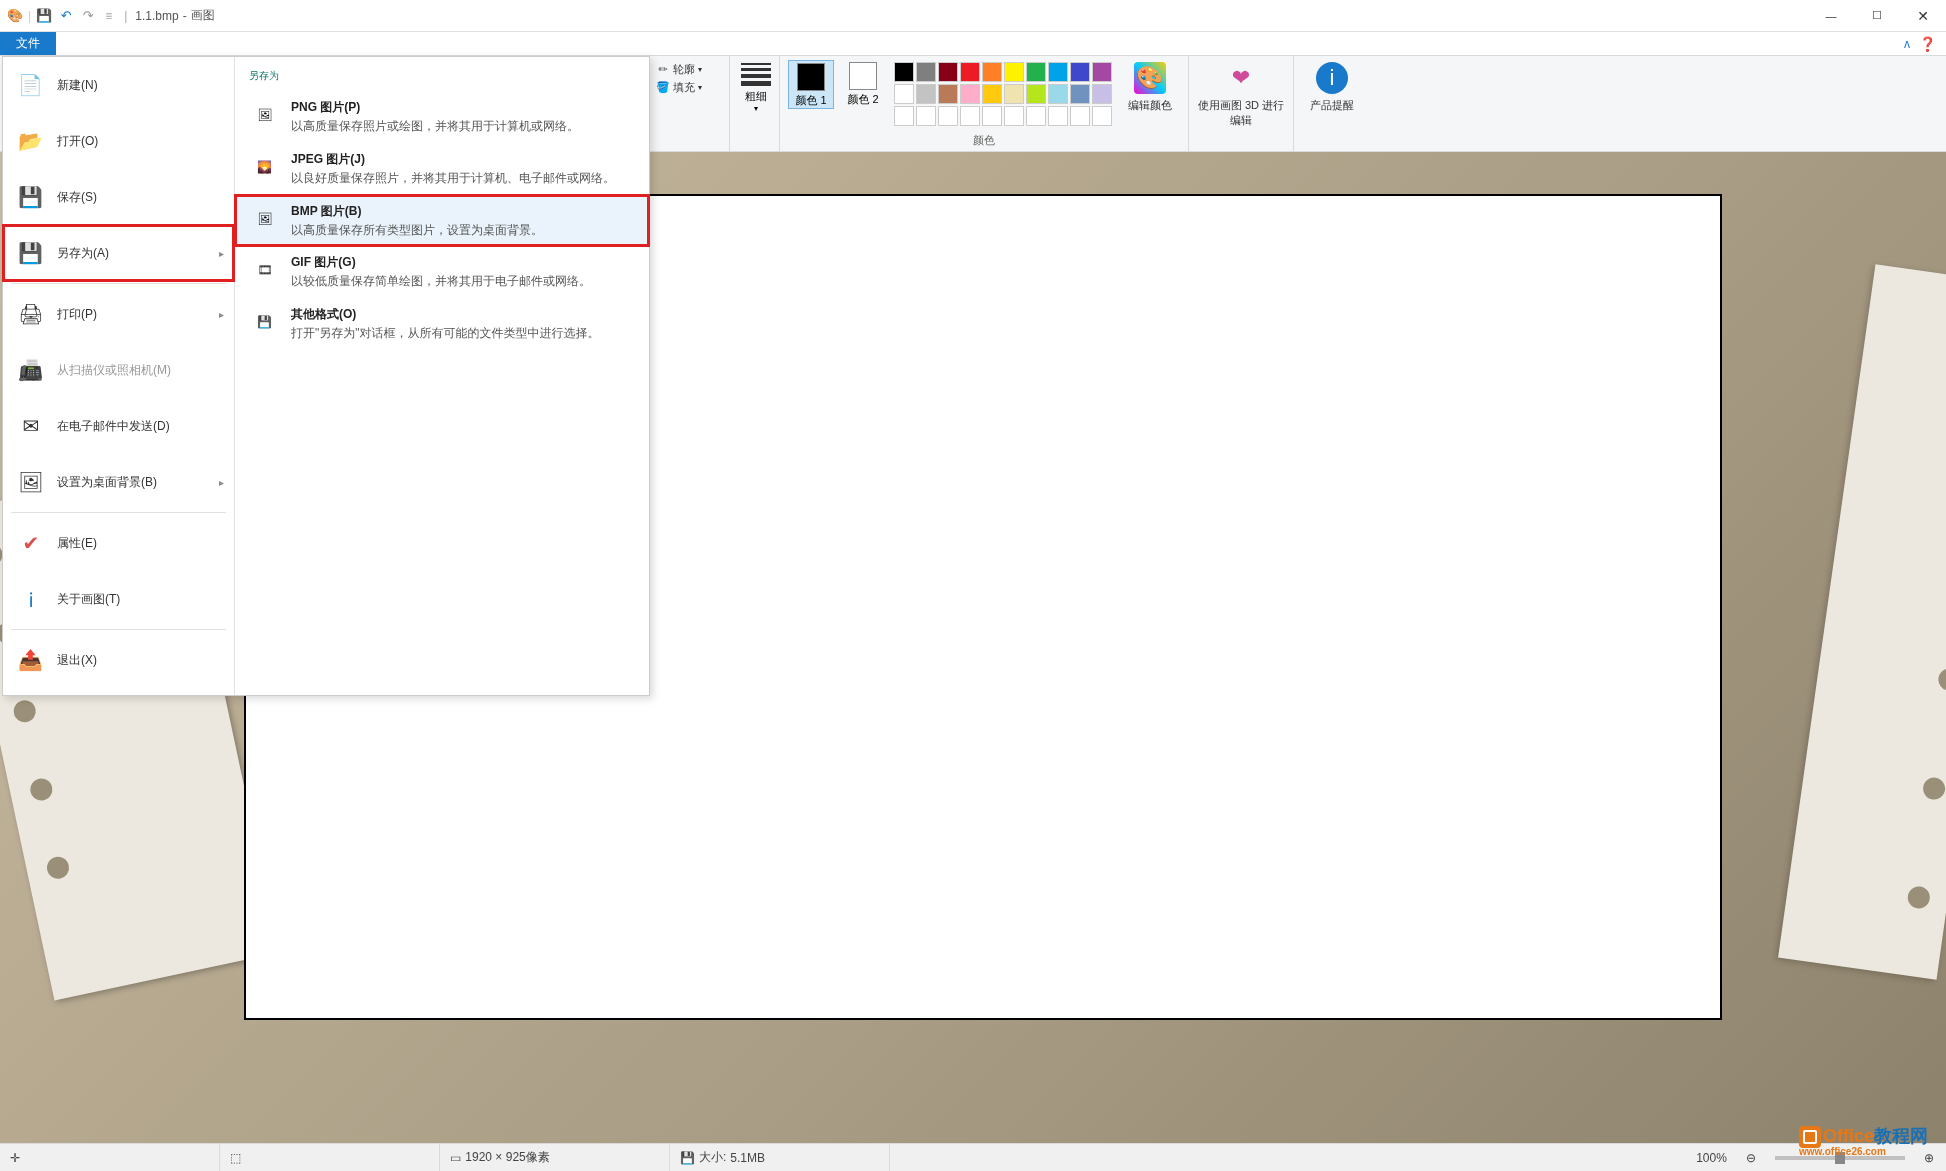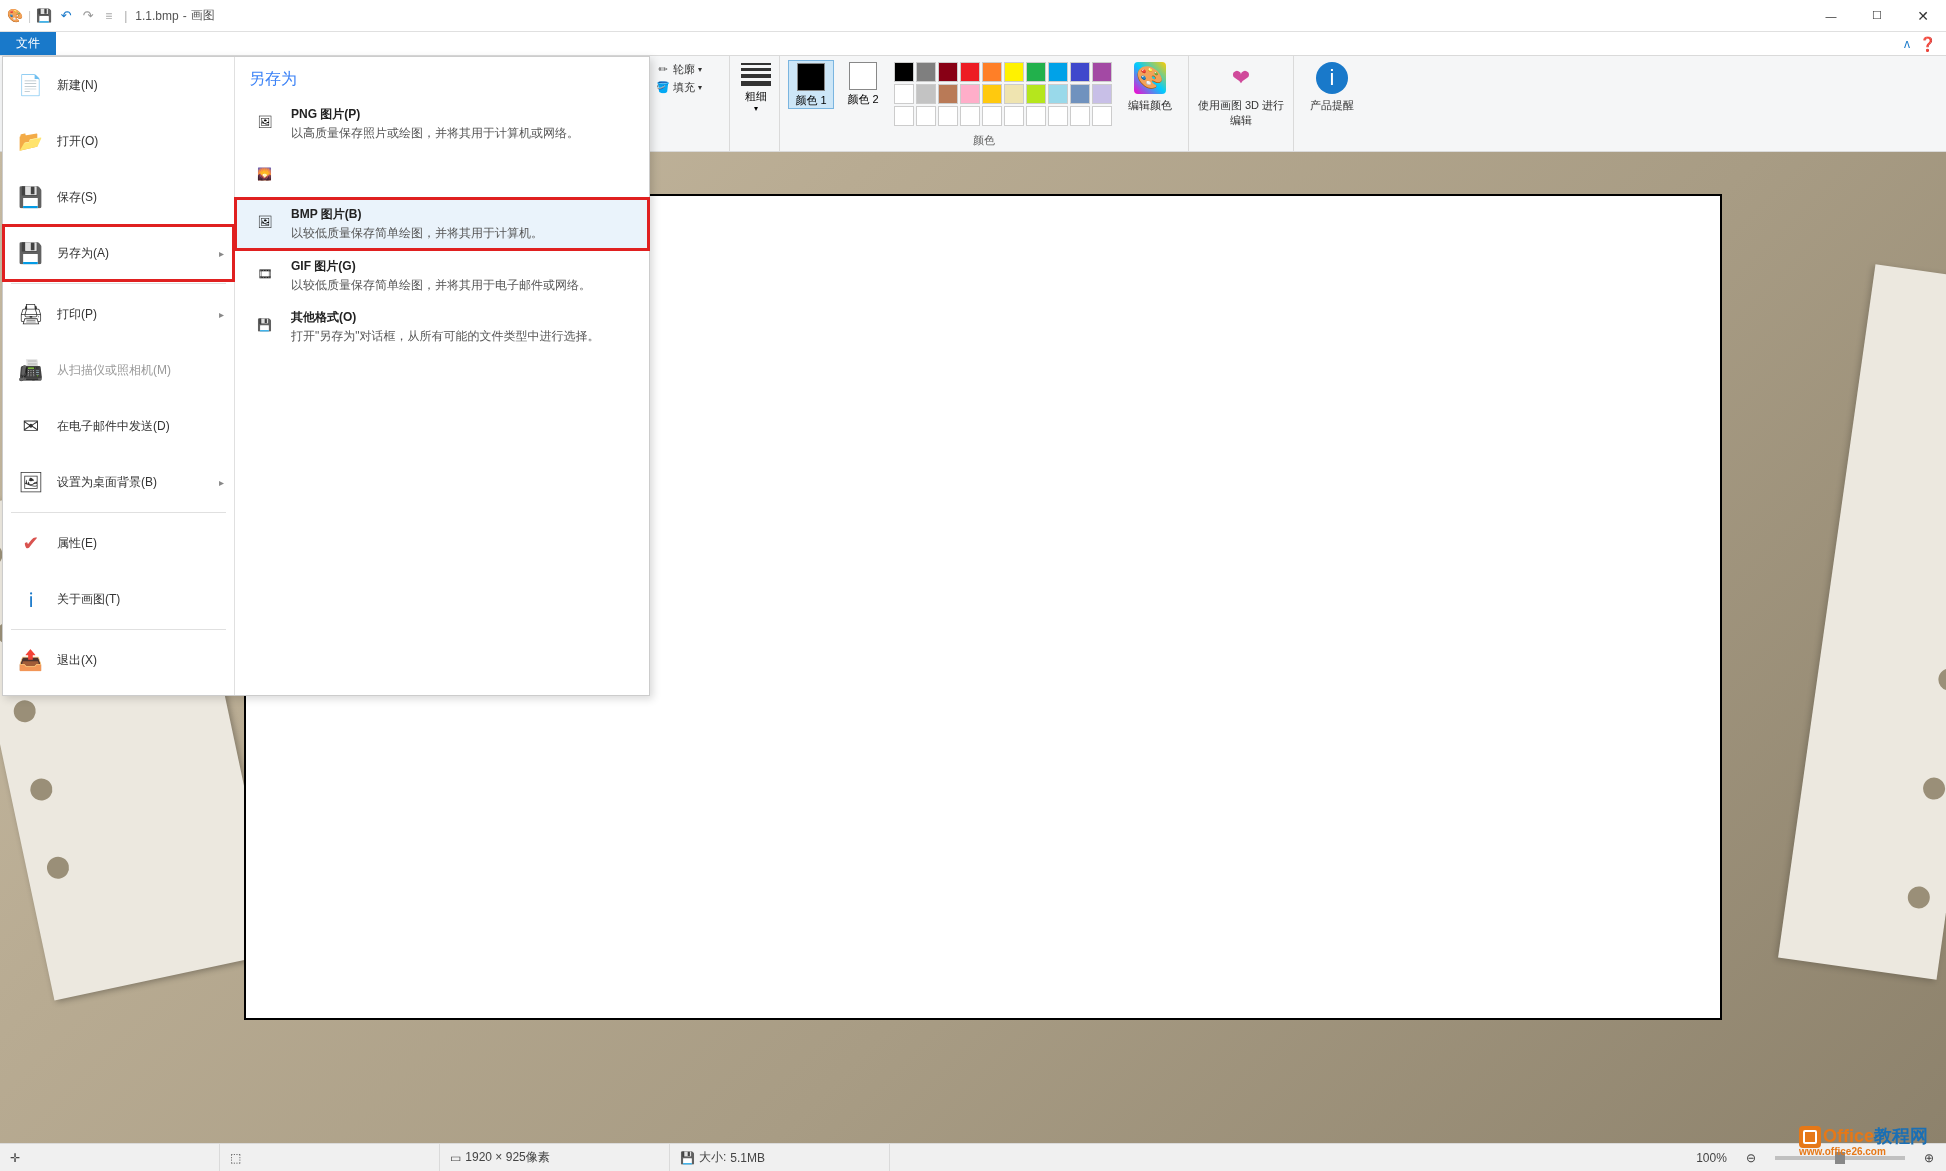--- a/index.html
+++ b/index.html
@@ -29,21 +29,21 @@
 .filemenu { position: absolute; left: 2px; top: 56px; width: 648px; height: 640px; background: #fff; border: 1px solid #ccc; box-shadow: 3px 3px 8px rgba(0,0,0,.15); display: flex; z-index: 10; }
 .filemenu .leftcol { width: 232px; border-right: 1px solid #e0e0e0; }
 .filemenu .leftcol .item { display: flex; align-items: center; height: 56px; padding: 0 12px; font-size: 12px; color: #333; position: relative; }
 .filemenu .leftcol .item .icn { width: 32px; height: 32px; margin-right: 10px; display: flex; align-items: center; justify-content: center; font-size: 20px; }
 .filemenu .leftcol .item .arrow { position: absolute; right: 10px; color: #888; font-size: 10px; }
 .filemenu .leftcol .item.disabled { color: #999; }
 .filemenu .leftcol .item.highlight { outline: 3px solid #e02020; outline-offset: -2px; }
 .filemenu .leftcol .divider { height: 1px; background: #e0e0e0; margin: 2px 8px; }
 
 .filemenu .rightcol { flex: 1; padding: 8px 0; }
-.filemenu .rightcol .hdr { font-size: 16px; color: #3b82f6; padding: 4px 14px 8px; }
+.filemenu .rightcol .hdr { font-size: 10px; color: #0f766e; padding: 4px 14px 8px; }
 .filemenu .rightcol .opt { display: flex; padding: 8px 14px; font-size: 12px; }
 .filemenu .rightcol .opt .icn { width: 32px; height: 32px; margin-right: 10px; flex-shrink: 0; display: flex; align-items: center; justify-content: center; }
 .filemenu .rightcol .opt .txt .t { font-weight: bold; color: #222; margin-bottom: 2px; }
 .filemenu .rightcol .opt .txt .d { color: #555; line-height: 1.4; }
 .filemenu .rightcol .opt.highlight { outline: 3px solid #e02020; outline-offset: -2px; background: #eaf3fb; }
 
 
 .ribbon-right { position: absolute; left: 648px; top: 0; right: 0; height: 96px; display: flex; }
 .rgroup { border-right: 1px solid #dadada; padding: 4px 8px; display: flex; flex-direction: column; }
 .rgroup .body { flex: 1; display: flex; align-items: flex-start; gap: 6px; }
@@ -285,26 +285,30 @@
     <div class="hdr">另存为</div>
     <div class="opt">
       <div class="icn">🖼</div>
       <div class="txt">
           <div class="t">PNG 图片(P)</div>
           <div class="d">以高质量保存照片或绘图，并将其用于计算机或网络。</div>
         </div>
     </div>
     <div class="opt">
       <div class="icn">🌄</div>
+      <div class="txt">
+          <div class="t">JPEG 图片(J)</div>
+          <div class="d">以良好质量保存照片，并将其用于计算机、电子邮件或网络。</div>
+        </div>
     </div>
     <div class="opt highlight">
       <div class="icn">🖼</div>
       <div class="txt">
           <div class="t">BMP 图片(B)</div>
-          <div class="d">以较低质量保存简单绘图，并将其用于计算机。</div>
+          <div class="d">以高质量保存所有类型图片，设置为桌面背景。</div>
         </div>
     </div>
     <div class="opt">
       <div class="icn">🎞</div>
       <div class="txt">
           <div class="t">GIF 图片(G)</div>
           <div class="d">以较低质量保存简单绘图，并将其用于电子邮件或网络。</div>
         </div>
     </div>
     <div class="opt">

